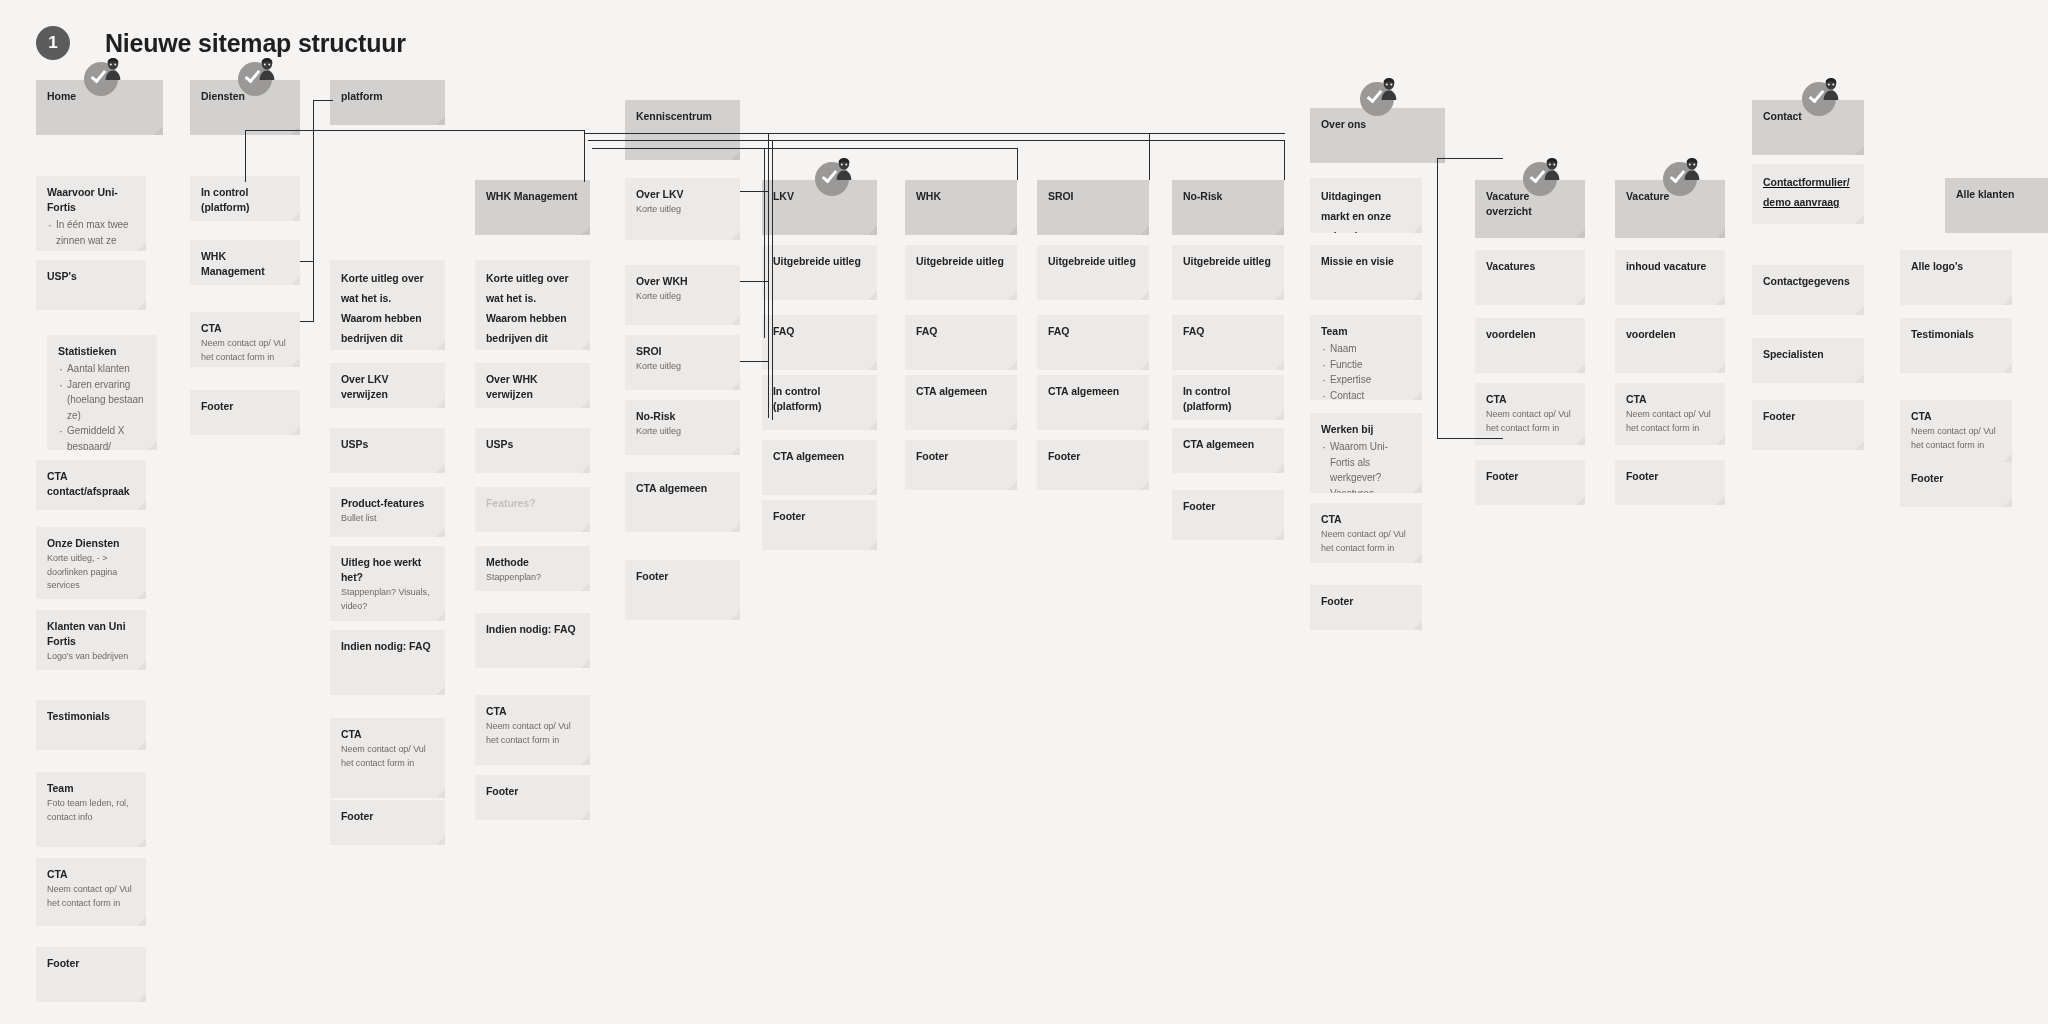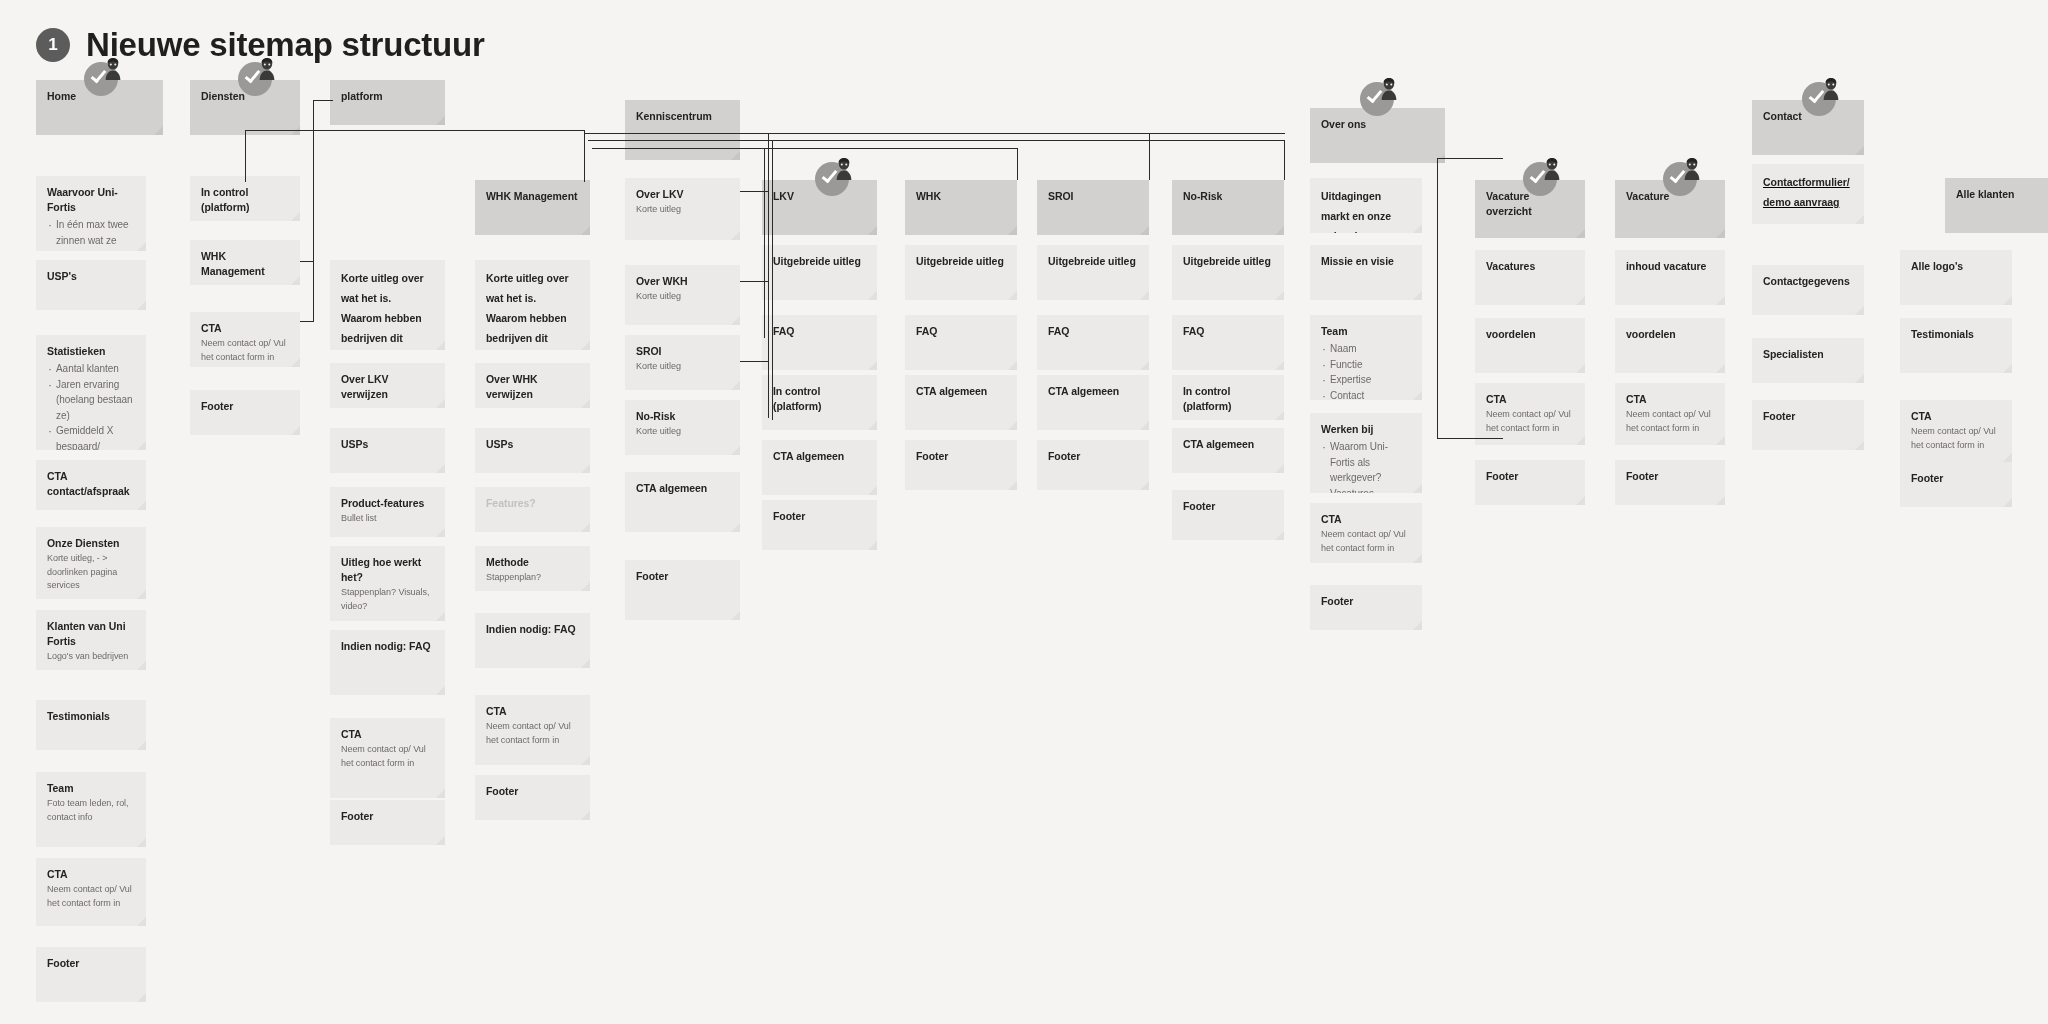--- a/index.html
+++ b/index.html
@@ -12,21 +12,21 @@
   #canvas { position: relative; width: 2048px; height: 1024px; }
 
   
   .hdr { position: absolute; left: 36px; top: 26px; display: flex; align-items: center; gap: 16px; }
   .step-badge {
     width: 34px; height: 34px; border-radius: 50%;
     background: #5c5c5c; color: #fff;
     display: flex; align-items: center; justify-content: center;
     font-size: 17px; font-weight: bold; letter-spacing: 0;
   }
-  .hdr-title { font-size: 33px; font-weight: bold; color: #1f1f1f; letter-spacing: -0.2px; }
+  .hdr-title { font-size: 25px; font-weight: bold; color: #1f1f1f; letter-spacing: -0.2px; margin-left: 19px; }
 
   
   .card {
     position: absolute;
     background: #eceae8;
     padding: 9px 11px 0 11px;
     overflow: hidden;
   }
   .card::after {
     content: "";
@@ -134,21 +134,21 @@
       </div>
       <div class="card" style="left: 36px; top: 176px; width: 110px; height: 75px;">
         <div class="t">Waarvoor Uni-Fortis</div>
         <ul>
           <li>In één max twee zinnen wat  ze bieden</li>
         </ul>
       </div>
       <div class="card" style="left: 36px; top: 260px; width: 110px; height: 50px;">
         <div class="t">USP's</div>
       </div>
-      <div class="card" style="left: 36px; top: 335px; width: 110px; height: 115px;">
+      <div class="card" style="left: 47px; top: 335px; width: 110px; height: 115px;">
         <div class="t">Statistieken</div>
         <ul>
           <li>Aantal klanten</li>
           <li>Jaren ervaring (hoelang bestaan ze)</li>
           <li>Gemiddeld X bespaard/ beoordeling?</li>
         </ul>
       </div>
       <div class="card" style="left: 36px; top: 460px; width: 110px; height: 50px;">
         <div class="t">CTA contact/afspraak</div>
       </div>

